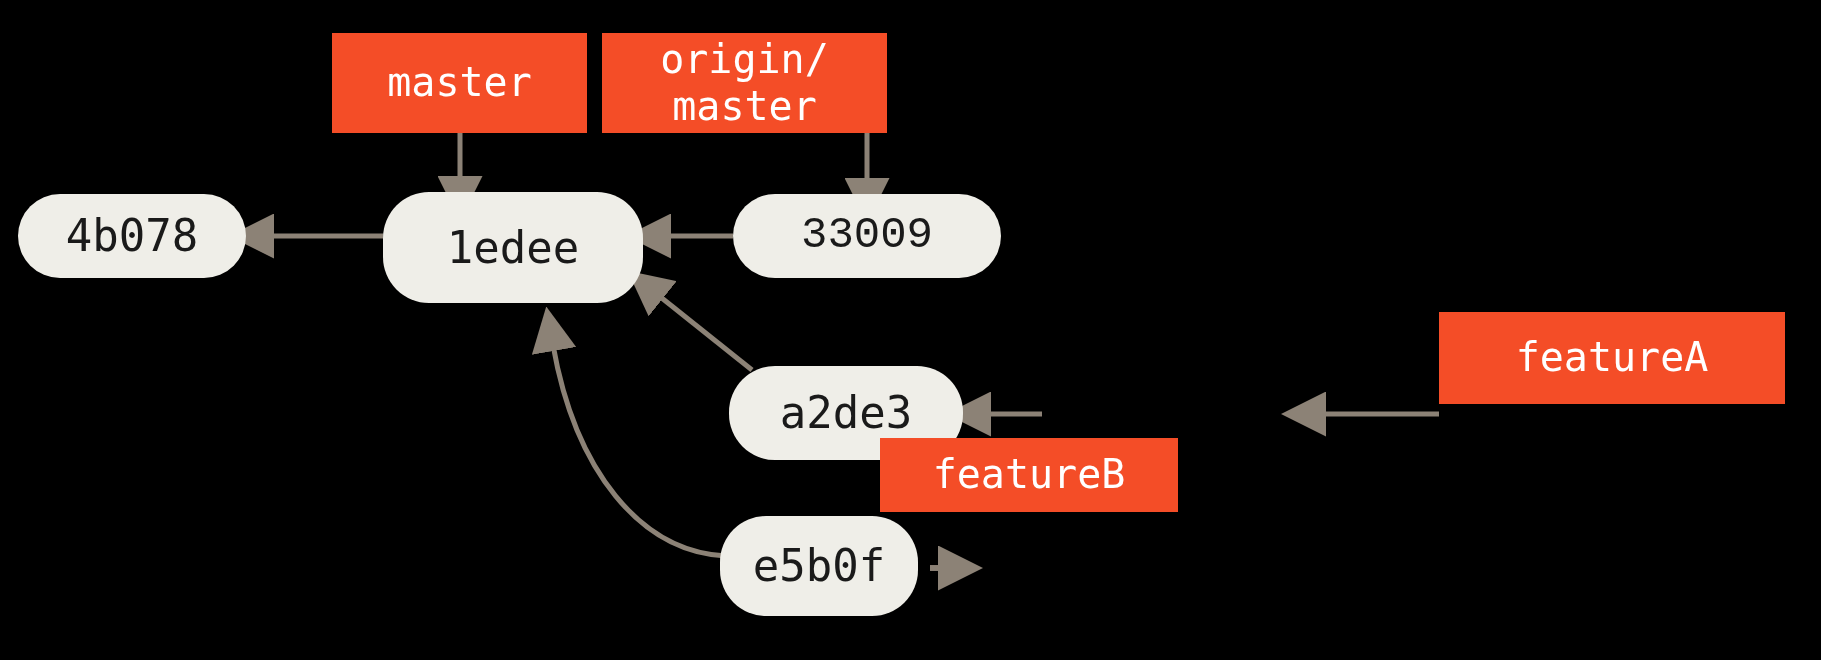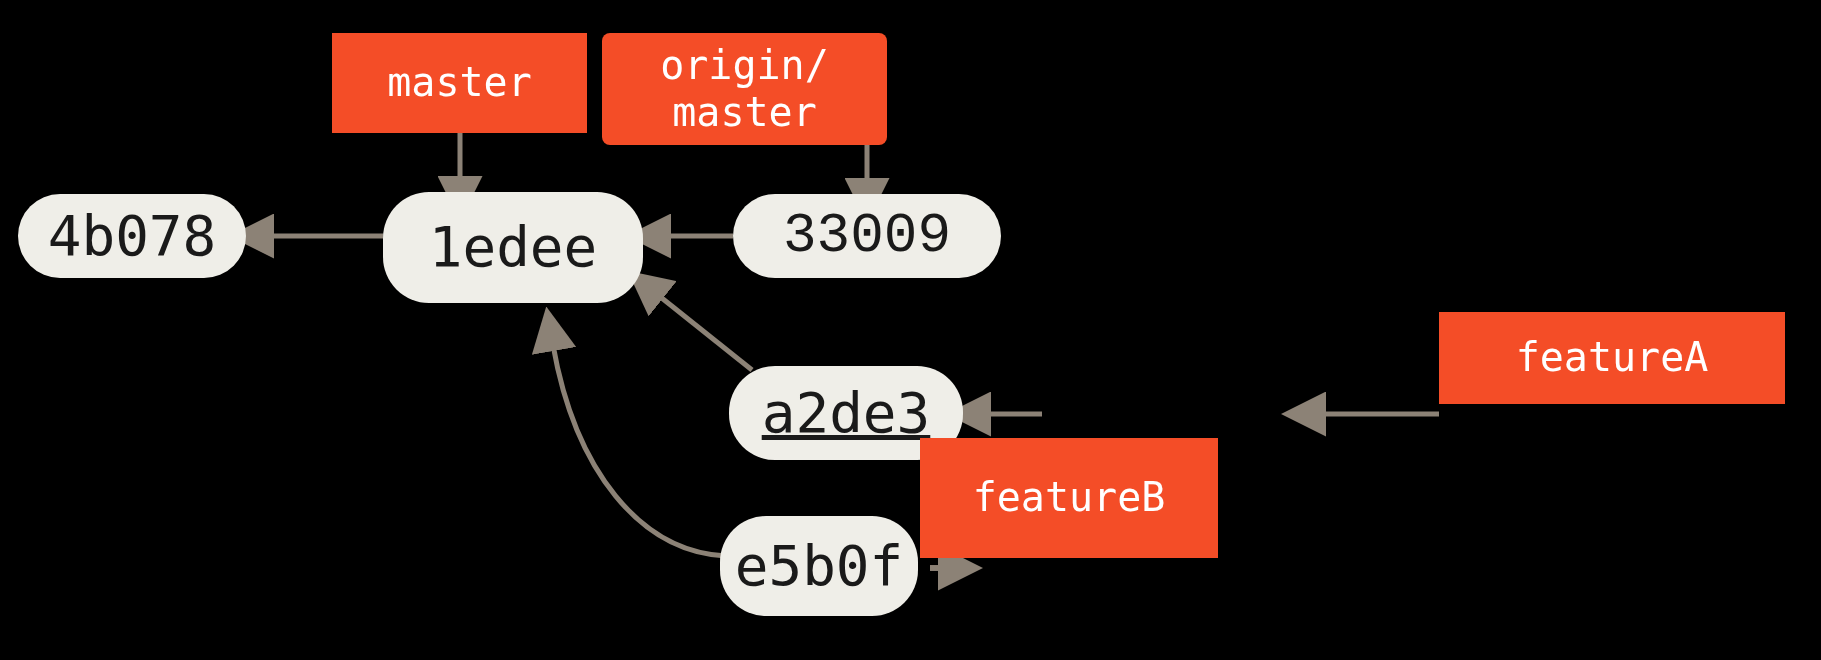--- a/index.html
+++ b/index.html
@@ -32,21 +32,21 @@
     justify-content: center;
     box-sizing: border-box;
     white-space: pre;
     line-height: 1.18;
     text-align: center;
   }
   .node.commit {
     background: #efeee8;
     color: #1a1a1a;
     border-radius: 46px;
-    font-size: 56px;
+    font-size: 44px;
     letter-spacing: 0px;
   }
   .node.branch {
     background: #f44d27;
     color: #ffffff;
     border-radius: 0px;
     font-size: 40px;
   }
 </style>
 </head>
@@ -111,39 +111,39 @@
   </div>
 
   <div class="node commit" style="left:383px; top:192px; width:260px; height:111px;">
     <span>1edee</span>
   </div>
 
   <div class="node commit" style="left:733px; top:194px; width:268px; height:84px;font-family:Liberation Mono, monospace;">
     <span>33009</span>
   </div>
 
-  <div class="node commit" style="left:729px; top:366px; width:234px; height:94px;text-decoration:underline;">
+  <div class="node commit" style="left:729px; top:366px; width:234px; height:94px;">
     <span>a2de3</span>
   </div>
 
 
   <div class="node commit" style="left:720px; top:516px; width:198px; height:100px;text-align:center;">
     <span>e5b0f</span>
   </div>
 
   <div class="node branch" style="left:332px; top:33px; width:255px; height:100px;">
     <span>master</span>
   </div>
 
-  <div class="node branch" style="left:602px; top:33px; width:285px; height:112px;border-radius:8px;">
+  <div class="node branch" style="left:602px; top:33px; width:285px; height:100px;">
     <span>origin/
 master</span>
   </div>
 
   <div class="node branch" style="left:1439px; top:312px; width:346px; height:92px;">
     <span>featureA</span>
   </div>
 
-  <div class="node branch" style="left:920px; top:438px; width:298px; height:120px;">
+  <div class="node branch" style="left:880px; top:438px; width:298px; height:74px;">
     <span>featureB</span>
   </div>
 
 </div>
 
 </body></html>

